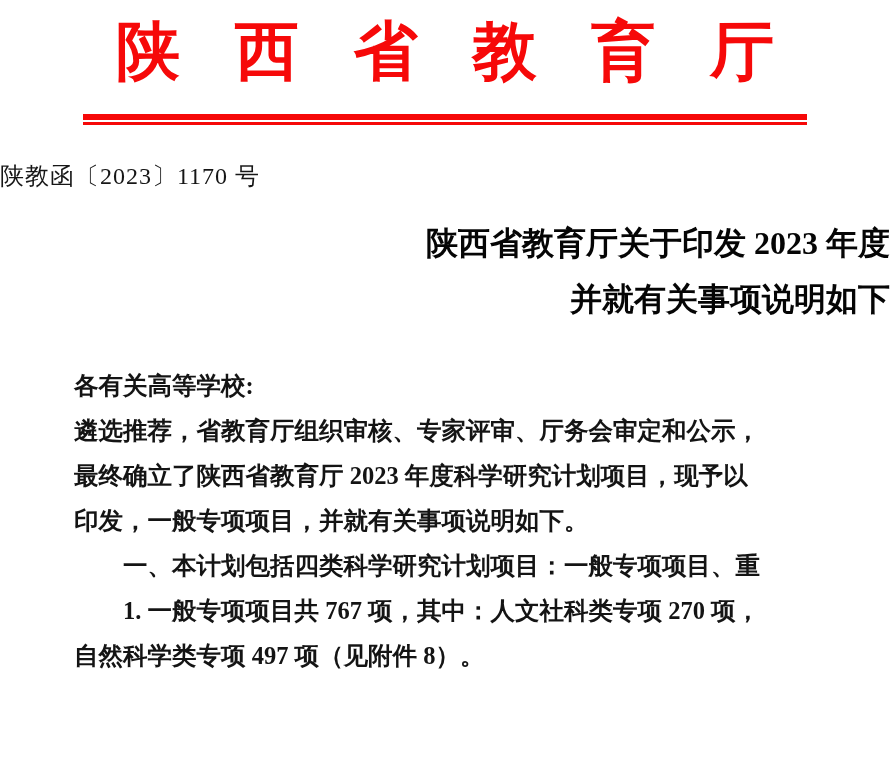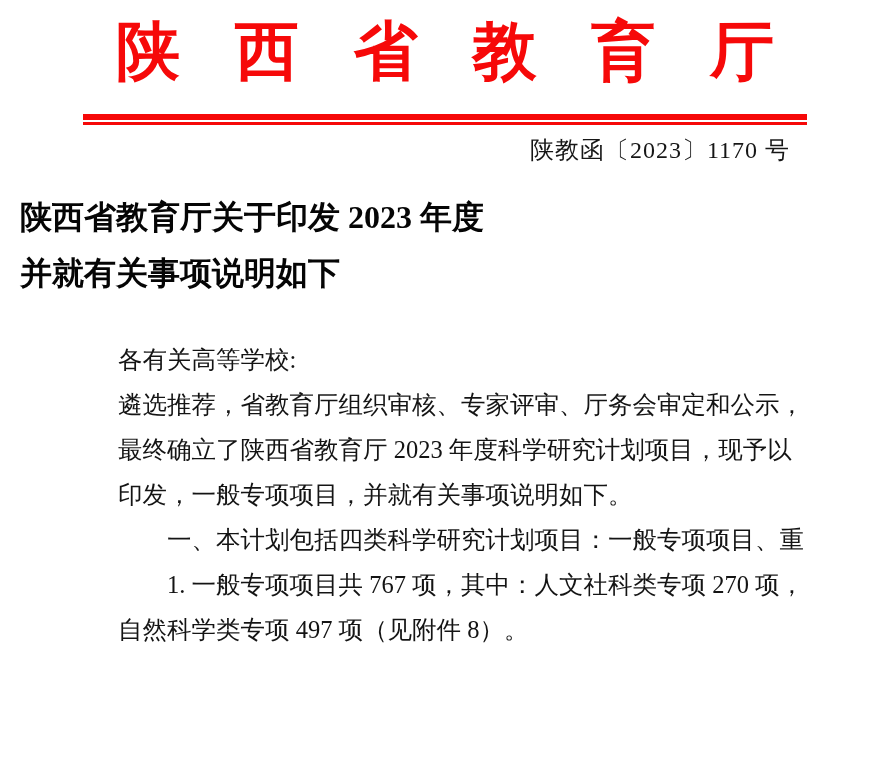--- a/index.html
+++ b/index.html
@@ -44,46 +44,46 @@
   .red-divider .gap {
     height: 2px;
     background: #ffffff;
   }
   .red-divider .thin {
     height: 3px;
     background: var(--accent-red, #f60909);
   }
   
   .doc-number {
-    margin-top: 10px;
+    margin-top: 36px;
     padding-right: 100px;
-    text-align: right;
+    text-align: left;
     font-size: 24px;
     line-height: 30px;
     color: #161616;
     letter-spacing: 1px;
   }
   
   .notice-title {
     margin-top: 24px;
-    text-align: left;
+    text-align: right;
     font-size: 32px;
     line-height: 56px;
     font-weight: bold;
     color: #050505;
-    padding-left: 20px;
   }
   
   .doc-body {
     margin-top: 36px;
-    margin-left: 118px;
+    margin-left: 74px;
     margin-right: 60px;
     font-size: 24.5px;
     line-height: 45px;
     color: #141414;
+    font-weight: bold;
   }
   .doc-body .line {
     white-space: nowrap;
   }
   .doc-body .line.indent {
     padding-left: 2em;
   }
 </style>
 </head>
 <body>

